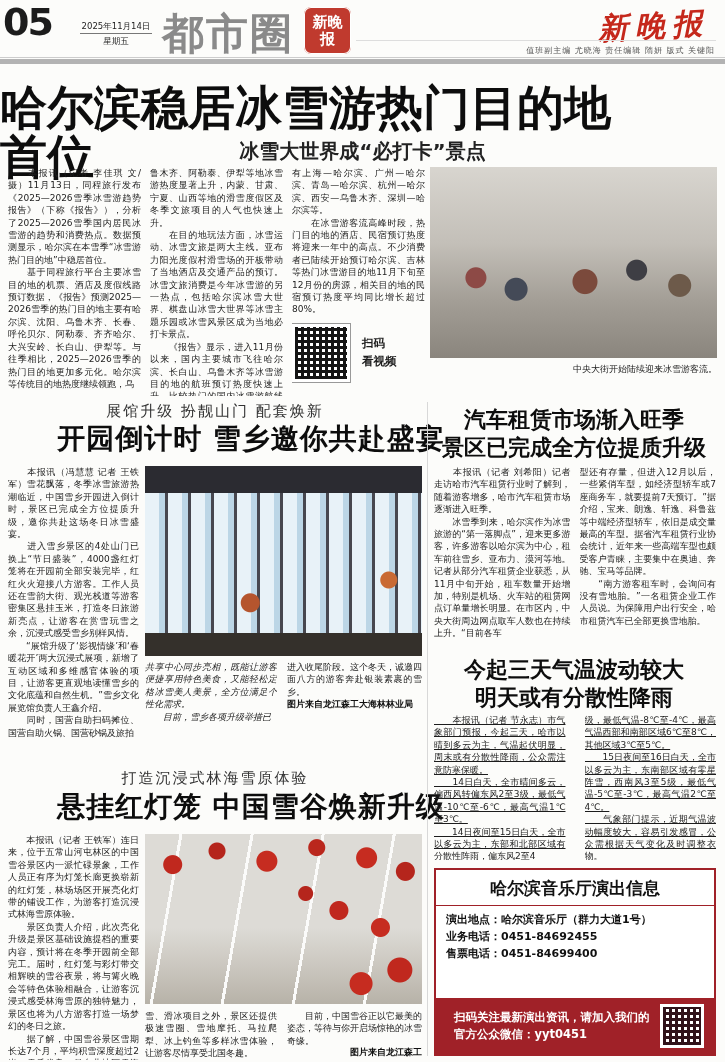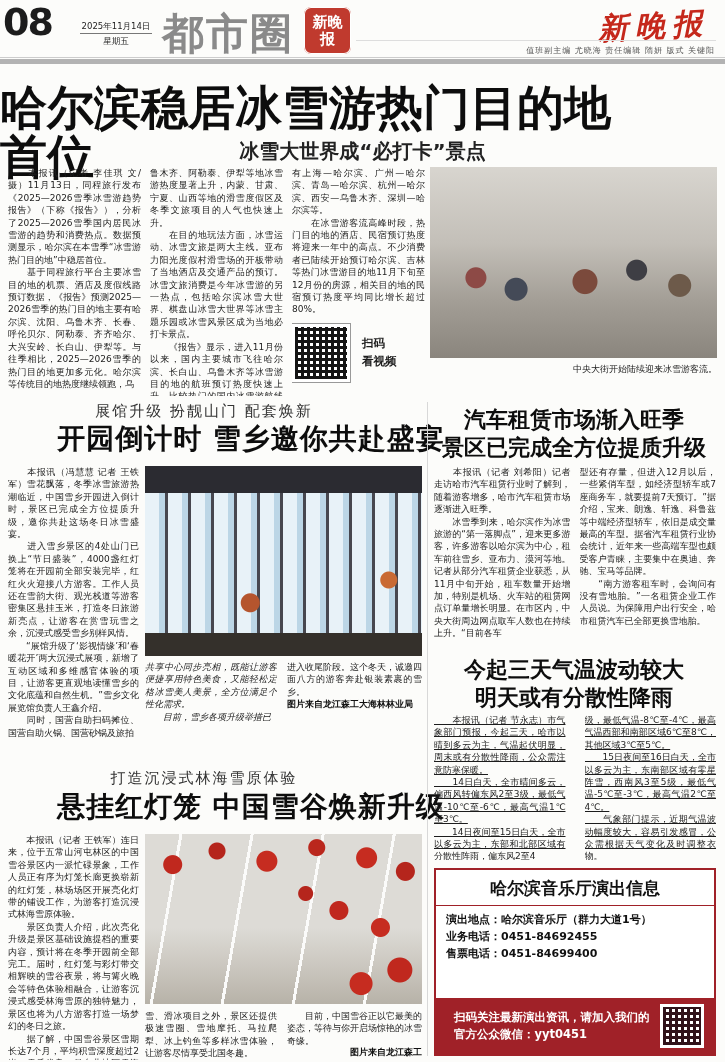--- a/index.html
+++ b/index.html
@@ -46,21 +46,21 @@
         background:
           radial-gradient(circle at 16% 58%, #8d4a46 0 10px, transparent 11px),
           radial-gradient(circle at 30% 64%, #444a57 0 11px, transparent 12px),
           radial-gradient(circle at 54% 60%, #7b4a3c 0 12px, transparent 13px),
           radial-gradient(circle at 72% 54%, #3e3e44 0 10px, transparent 11px),
           radial-gradient(circle at 87% 62%, #6d5a4a 0 11px, transparent 12px),
           linear-gradient(180deg,#d8d5cf 0%,#c3bfb8 40%,#a39e96 70%,#8a857d 100%); }
   .lead-caption { position:absolute; left:430px; top:363px; width:287px; text-align:right; }
 
   
-  .kicker { position:absolute; left:0; width:408px; text-align:center; font-size:15px; color:#333; letter-spacing:2px; }
+  .kicker { position:absolute; left:11px; width:408px; text-align:center; font-size:15px; color:#333; letter-spacing:2px; }
   .sec-headline { position:absolute; left:0; width:502px; text-align:center; font-size:28px; font-weight:900;
                   letter-spacing:1px; color:#0d0d0d; }
   .sv-kicker { top:402px; } .sv-headline { top:420px; }
   .sv-left  { position:absolute; left:8px;  top:466px; width:131px; height:300px; overflow:hidden; }
   .sv-photo { position:absolute; left:145px; top:466px; width:277px; height:190px;
         background:
           linear-gradient(180deg,#2b2b31 0 14%, rgba(43,43,49,0) 14%),
           linear-gradient(0deg,#34302b 0 12%, rgba(52,48,43,0) 12%),
           radial-gradient(circle at 38% 72%, #b5552e 0 9px, transparent 10px),
           radial-gradient(circle at 88% 60%, #c96a33 0 8px, transparent 9px),
@@ -112,21 +112,21 @@
   .box-red .txt { flex:1; font-size:11.5px; font-weight:700; line-height:1.45; padding-left:8px; }
   .qr2 { width:44px; height:44px; border:3px solid #fff;
          background:repeating-linear-gradient(0deg,#30121a 0 3px,transparent 3px 6px),
                     repeating-linear-gradient(90deg,#30121a 0 3px,#fff 3px 6px); }
 </style>
 </head>
 <body>
 
 <div id="page">
 
-  <div class="pagenum">08</div>
+  <div class="pagenum">05</div>
   <div class="dateblock">
     <div class="d1">2025年11月14日</div>
     <div class="d2">星期五</div>
   </div>
   <div class="section-name">都市圈</div>
   <div class="seal">新晚报</div>
   <div class="masthead">新晚报</div>
   <div class="hdr-thinrule"></div>
   <div class="staff">值班副主编 尤晓海  责任编辑 隋妍  版式 关键阳</div>
   <div class="hdr-line"></div>

